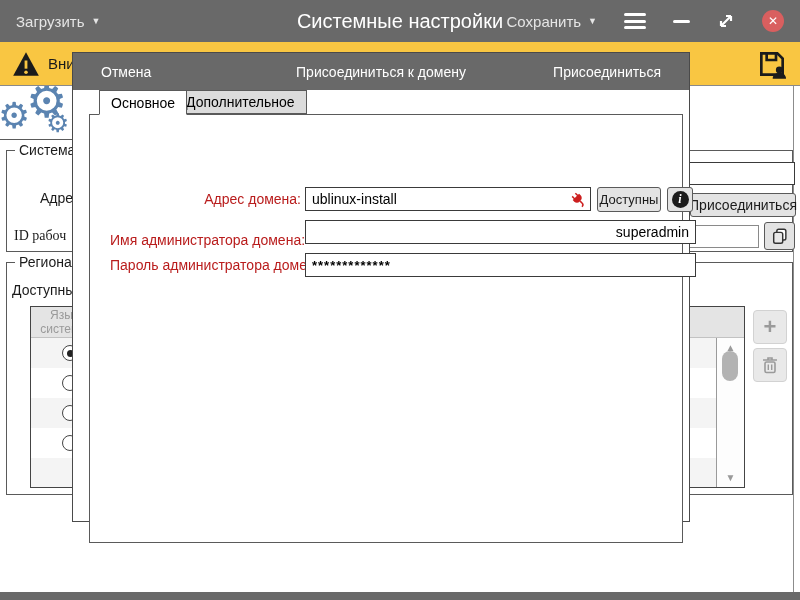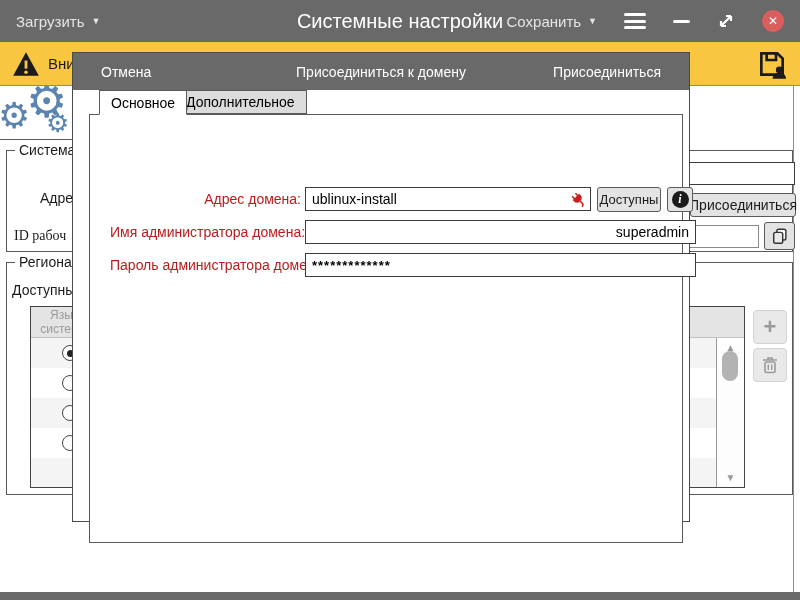--- a/index.html
+++ b/index.html
@@ -225,21 +225,21 @@
             <path d="M16 8 V4 h-2 v4 h-4 V4 H8 v4 H6 v3 c0 2.8 2.2 5 5 5 h2 c2.8 0 5-2.2 5-5 V8 z" fill="#cc1f1f"></path>
             <path d="M12 16 v4 c0 2-1.5 3-3.5 3" stroke="#cc1f1f" stroke-width="2" fill="none"></path>
           </g>
         </svg>
       </div>
       <button class="gray-btn" id="check-btn">Доступны</button>
       <button class="gray-btn" id="info-btn">
         <span class="info-glyph">i</span>
       </button>
 
-      <span class="mlabel" style="top:109px;">Имя администратора домена:</span>
+      <span class="mlabel" style="top:117px;">Имя администратора домена:</span>
       <input class="txt-input mrow-input" style="left: 215px; top: 105px; width: 391px; text-align: right;" value="superadmin">
 
       <span class="mlabel" style="top:142px;">Пароль администратора домена:</span>
       <input class="txt-input mrow-input" id="pw-input" style="left: 215px; top: 138px; width: 391px;" value="*************">
     </div>
   </div>
 
   <div id="footerbar" class="abs"></div>
 </div>
 

